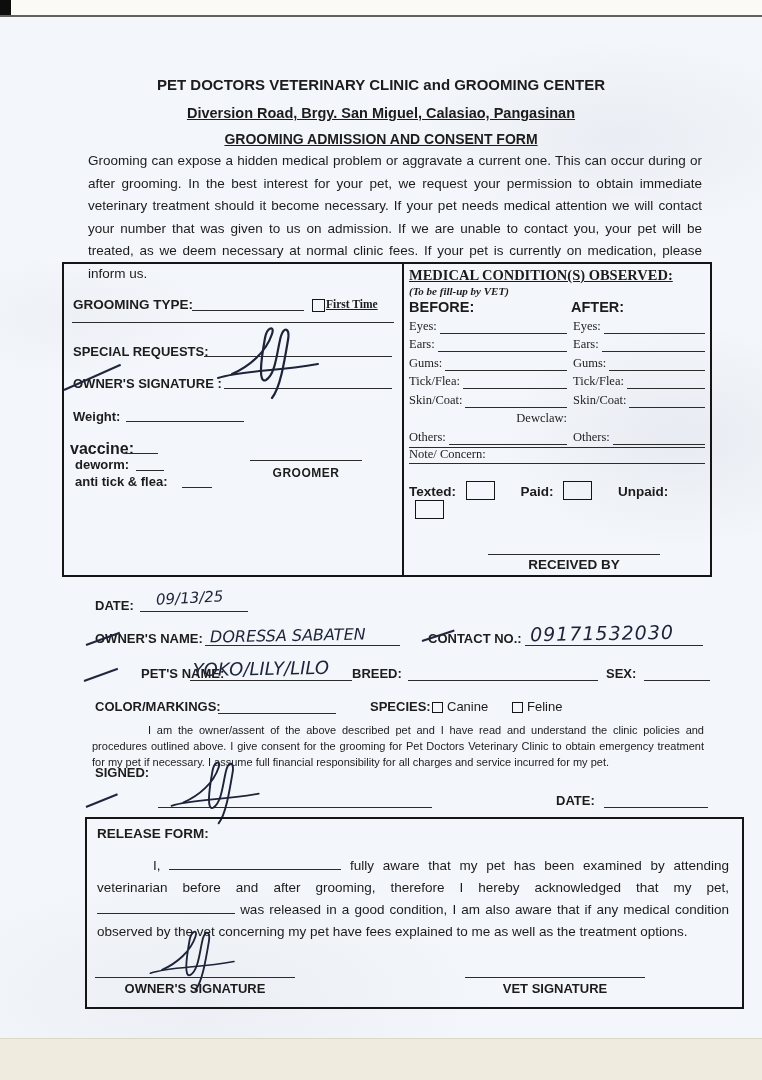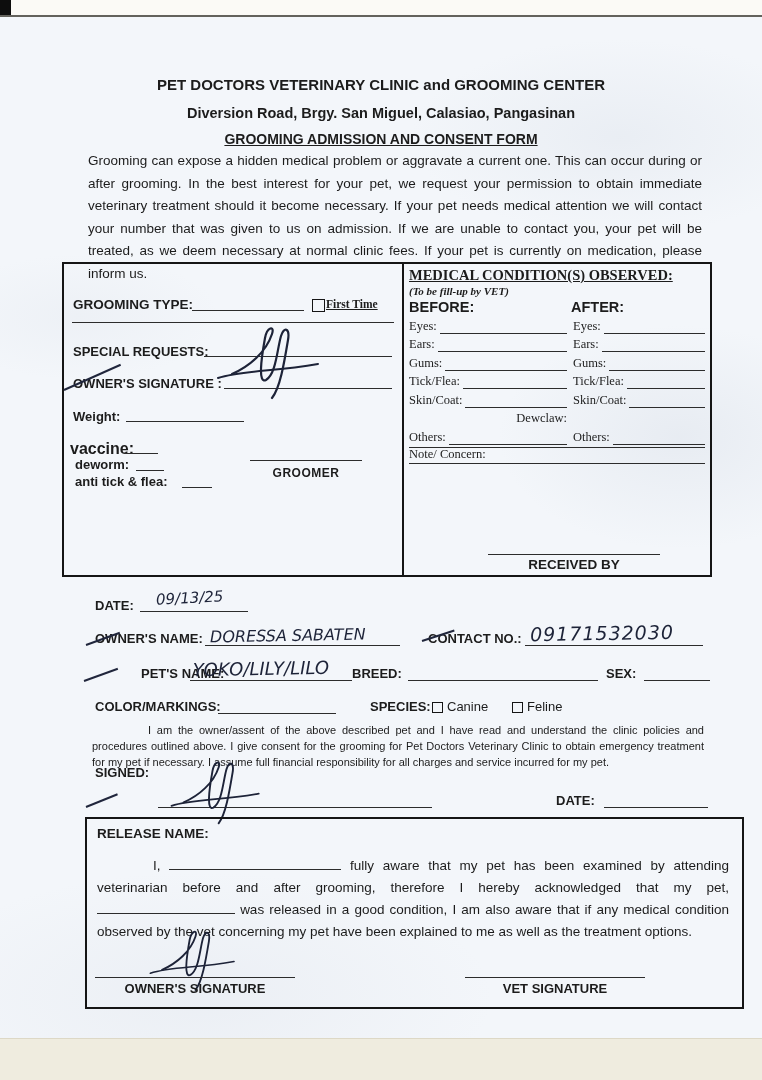--- a/index.html
+++ b/index.html
@@ -34,21 +34,21 @@
 </head>
 <body>
 
 <div id="canvas">
   <div class="paper"></div>
   <div class="scan-topstrip"></div>
   <div class="scan-corner"></div>
   <div class="scan-bottomstrip"></div>
 
   <div class="abs center" style="left:0;top:76px;width:762px;font-size:15px;"><span class="b">PET DOCTORS VETERINARY CLINIC and GROOMING CENTER</span></div>
-  <div class="abs center" style="left:0;top:105px;width:762px;font-size:14.5px;"><span class="b">Diversion Road, Brgy. San Miguel, Calasiao, Pangasinan</span></div>
+  <div class="abs center" style="left:0;top:105px;width:762px;font-size:14.5px;text-decoration:underline;"><span class="b">Diversion Road, Brgy. San Miguel, Calasiao, Pangasinan</span></div>
   <div class="abs center" style="left:0;top:131px;width:762px;font-size:14px;"><span class="b" style="text-decoration:underline;">GROOMING ADMISSION AND CONSENT FORM</span></div>
 
   <p class="abs just" style="left:88px;top:150px;width:614px;font-size:13.5px;line-height:22.5px;margin:0;">Grooming can expose a hidden medical problem or aggravate a current one. This can occur during or after grooming. In the best interest for your pet, we request your permission to obtain immediate veterinary treatment should it become necessary. If your pet needs medical attention we will contact your number that was given to us on admission. If we are unable to contact you, your pet will be treated, as we deem necessary at normal clinic fees. If your pet is currently on medication, please inform us.</p>
 
   <div class="box" style="left:62px;top:262px;width:646px;height:311px;">
 
     <div class="abs" style="left:338px;top:0;width:0;height:311px;border-left:2px solid #151515;"></div>
 
     <div class="abs lbl" style="left:9px;top:33px;font-size:13.5px;">GROOMING TYPE:</div>
     <span class="blank abs" style="left:128px;top:34px;width:112px;"></span>
@@ -157,20 +157,28 @@
               <span class="mline"></span>
             </div>
         </div>
       </div>
       <div class="serif" style="font-size:12.5px;margin-top:2px;">Note/ Concern:</div>
     </div>
 
     <div class="hline" style="left:345px;top:183px;width:296px;border-bottom-width:1px;"></div>
     <div class="hline" style="left:345px;top:199px;width:296px;border-bottom-width:1px;"></div>
 
+    <div class="abs" style="left:345px;top:217px;width:296px;font-size:13.5px;">
+      <span class="b">Texted:</span>
+      <span class="paybox" style="margin-left:6px;"></span>
+      <span class="b" style="margin-left:22px;">Paid:</span>
+      <span class="paybox" style="margin-left:6px;"></span>
+      <span class="b" style="margin-left:22px;">Unpaid:</span>
+      <span class="paybox" style="margin-left:6px;"></span>
+    </div>
 
     <div class="hline" style="left:424px;top:290px;width:172px;border-bottom-width:1.2px;"></div>
     <div class="abs b center" style="left:424px;top:293px;width:172px;font-size:13.5px;">RECEIVED BY</div>
   </div>
 
   <div class="abs lbl" style="left:95px;top:598px;">DATE:</div>
   <div class="hline" style="left:140px;top:611px;width:108px;"></div>
   <span class="hand abs" style="left:156px;top:589px;font-size:15px;transform:rotate(-3deg);">09/13/25</span>
 
   <div class="abs lbl" style="left:95px;top:631px;">OWNER'S NAME:</div>
@@ -205,27 +213,27 @@
   <div class="slash" style="left:86px;top:806px;width:34px;transform:rotate(-22deg);"></div>
   <div class="hline" style="left:158px;top:807px;width:274px;"></div>
   <svg class="abs" style="left:168px;top:755px;" width="96" height="72" viewBox="0 0 110 78">
     <path d="M4,56 C28,48 60,50 104,42" stroke="#1d2338" stroke-width="2" fill="none" stroke-linecap="round"></path>
     <path d="M18,52 C36,44 52,30 58,12 C61,3 53,5 51,16 C47,38 44,62 52,58 C62,52 63,28 67,14 C70,4 76,6 74,18 C70,42 66,66 58,76" stroke="#1d2338" stroke-width="2.2" fill="none" stroke-linecap="round"></path>
   </svg>
   <div class="abs lbl" style="left:556px;top:793px;">DATE:</div>
   <div class="hline" style="left:604px;top:807px;width:104px;"></div>
 
   <div class="box" style="left:85px;top:817px;width:655px;height:188px;">
-    <div class="abs lbl" style="left:10px;top:7px;font-size:13.5px;">RELEASE NAME:</div>
+    <div class="abs lbl" style="left:10px;top:7px;font-size:13.5px;">RELEASE FORM:</div>
     <p class="just" style="position:absolute;left:10px;top:36px;width:632px;font-size:13.5px;line-height:22px;margin:0;text-indent:56px;">
       <span>I,</span>
       <span class="blank" style="width:172px;height:13px;"></span>
       <span>fully aware that my pet has been examined by attending veterinarian before and after grooming, therefore I hereby acknowledged that my pet,</span>
       <span class="blank" style="width:138px;height:13px;"></span>
-      <span>was released in a good condition, I am also aware that if any medical condition observed by the vet concerning my pet have been explained to me as well as the treatment options.</span>
+      <span>was released in a good condition, I am also aware that if any medical condition observed by the vet concerning my pet have fees explained to me as well as the treatment options.</span>
     </p>
     <svg class="abs" style="left:60px;top:106px;" width="92" height="68" viewBox="0 0 110 78">
       <path d="M4,56 C28,48 60,50 104,42" stroke="#1d2338" stroke-width="2" fill="none" stroke-linecap="round"></path>
       <path d="M18,52 C36,44 52,30 58,12 C61,3 53,5 51,16 C47,38 44,62 52,58 C62,52 63,28 67,14 C70,4 76,6 74,18 C70,42 66,66 58,76" stroke="#1d2338" stroke-width="2.2" fill="none" stroke-linecap="round"></path>
     </svg>
     <div class="hline" style="left:8px;top:158px;width:200px;border-bottom-width:1.6px;"></div>
     <div class="abs b center" style="left:8px;top:162px;width:200px;font-size:13px;">OWNER'S SIGNATURE</div>
     <div class="hline" style="left:378px;top:158px;width:180px;border-bottom-width:1.6px;"></div>
     <div class="abs b center" style="left:378px;top:162px;width:180px;font-size:13px;">VET SIGNATURE</div>
   </div>

